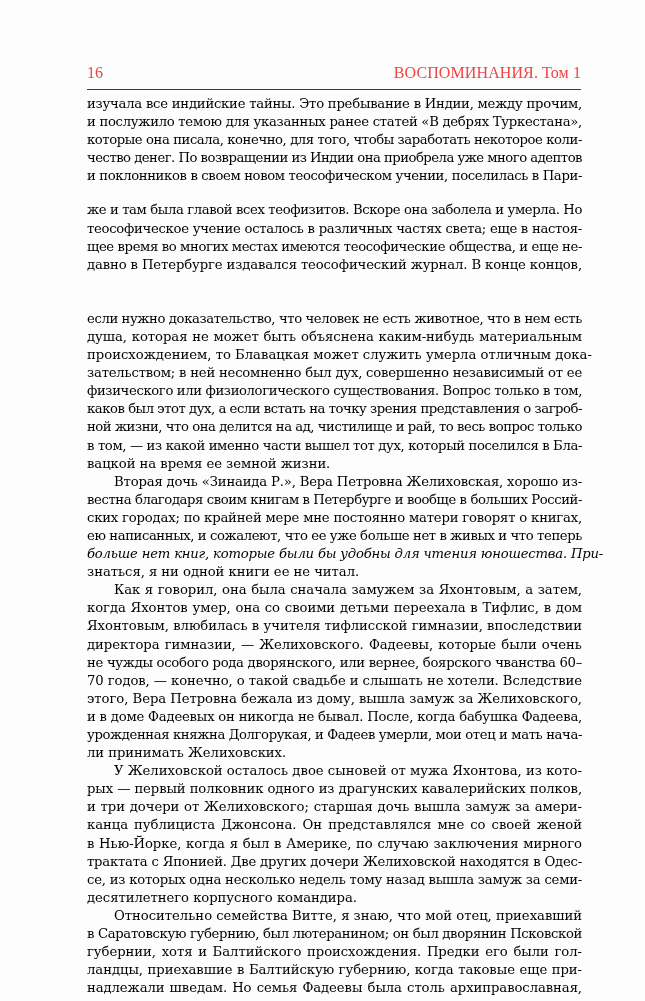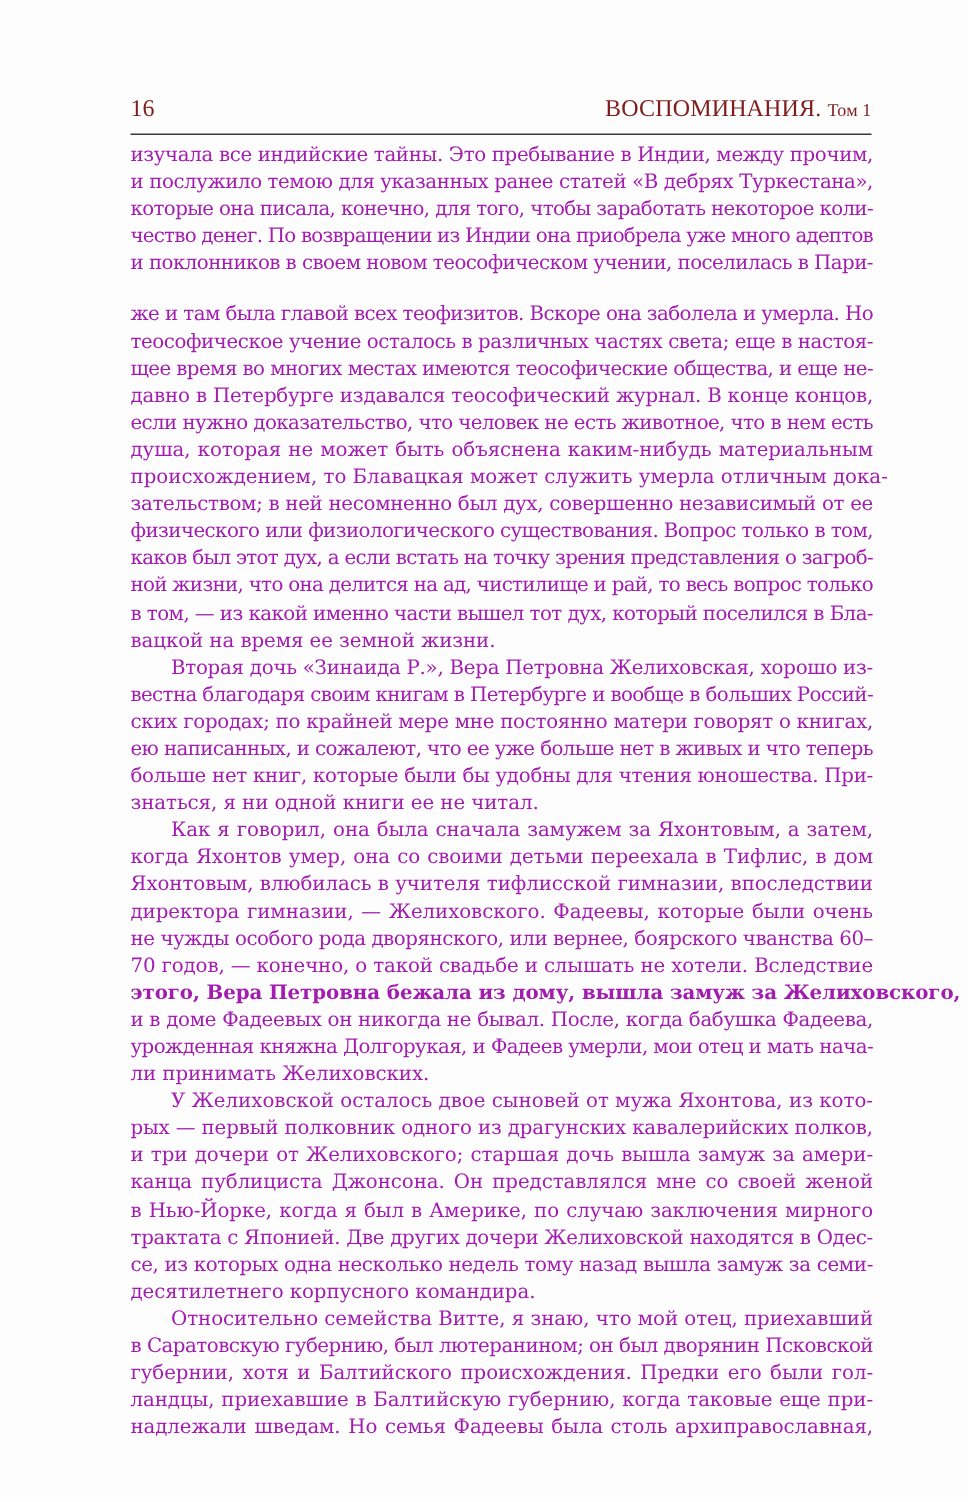--- a/index.html
+++ b/index.html
@@ -20,56 +20,56 @@
       height: 1001px;
       background: #fdfdfd;
     }
     .running-head {
       position: absolute;
       left: 87px;
       top: 63px;
       width: 494px;
       height: 22px;
       font-family: "Liberation Serif", "DejaVu Serif", serif;
-      color: #7f1d1d;
+      color: #ef4444;
       font-size: 16px;
       line-height: 20px;
       text-align: center;
     }
     .page-number {
       position: absolute;
       left: 0;
       top: 0;
     }
     .book-title {
       position: absolute;
       right: 0;
       top: 0;
       letter-spacing: 0.1px;
     }
     .book-title .vol {
-      font-size: 12px;
+      font-size: 16px;
     }
     .head-rule {
       position: absolute;
       left: 87px;
       top: 89px;
       width: 494px;
       height: 1px;
       background: #3a3a3a;
     }
     .body-text {
       position: absolute;
       left: 87px;
       top: 95px;
       width: 495px;
       font-family: "DejaVu Serif", "Liberation Serif", serif;
       font-size: 13.2px;
       line-height: 18.1px;
-      color: #a21caf;
+      color: #000000;
       text-align: justify;
       letter-spacing: -0.05px;
     }
     .line {
       display: block;
       white-space: nowrap;
       text-align: justify;
       text-align-last: justify;
       height: 18.1px;
       overflow: visible;
@@ -98,48 +98,48 @@
     <div class="paragraph">
       <span class="line" style="letter-spacing: -0.229px;">изучала все индийские тайны. Это пребывание в Индии, между прочим,</span>
       <span class="line" style="letter-spacing: -0.276px;">и послужило темою для указанных ранее статей «В дебрях Туркестана»,</span>
       <span class="line" style="letter-spacing: -0.416px;">которые она писала, конечно, для того, чтобы заработать некоторое коли-</span>
       <span class="line" style="letter-spacing: -0.507px;">чество денег. По возвращении из Индии она приобрела уже много адептов</span>
       <span class="line" style="letter-spacing: -0.359px;">и поклонников в своем новом теософическом учении, поселилась в Пари-</span>
       <span class="line" style="letter-spacing: -0.383px; margin-top: 16px;">же и там была главой всех теофизитов. Вскоре она заболела и умерла. Но</span>
       <span class="line" style="letter-spacing: -0.279px;">теософическое учение осталось в различных частях света; еще в настоя-</span>
       <span class="line" style="letter-spacing: -0.381px;">щее время во многих местах имеются теософические общества, и еще не-</span>
       <span class="line" style="letter-spacing: -0.119px;">давно в Петербурге издавался теософический журнал. В конце концов,</span>
-      <span class="line" style="letter-spacing: -0.39px;">если нужно доказательство, что человек не есть животное, что в нем есть</span>
+      <span class="line" style="letter-spacing: -0.39px; margin-top: 36px;">если нужно доказательство, что человек не есть животное, что в нем есть</span>
       <span class="line">душа, которая не может быть объяснена каким-нибудь материальным</span>
       <span class="line" style="letter-spacing: -0.009px;">происхождением, то Блавацкая может служить умерла отличным дока-</span>
       <span class="line" style="letter-spacing: -0.203px;">зательством; в ней несомненно был дух, совершенно независимый от ее</span>
       <span class="line" style="letter-spacing: -0.371px;">физического или физиологического существования. Вопрос только в том,</span>
       <span class="line" style="letter-spacing: -0.462px;">каков был этот дух, а если встать на точку зрения представления о загроб-</span>
       <span class="line" style="letter-spacing: -0.452px;">ной жизни, что она делится на ад, чистилище и рай, то весь вопрос только</span>
       <span class="line" style="letter-spacing: -0.369px;">в том, — из какой именно части вышел тот дух, который поселился в Бла-</span>
       <span class="line last">вацкой на время ее земной жизни.</span>
     </div>
 
     <div class="paragraph">
       <span class="line indent" style="letter-spacing: -0.17px;">Вторая дочь «Зинаида Р.», Вера Петровна Желиховская, хорошо из-</span>
       <span class="line" style="letter-spacing: -0.407px;">вестна благодаря своим книгам в Петербурге и вообще в больших Россий-</span>
       <span class="line" style="letter-spacing: -0.185px;">ских городах; по крайней мере мне постоянно матери говорят о книгах,</span>
       <span class="line" style="letter-spacing: -0.401px;">ею написанных, и сожалеют, что ее уже больше нет в живых и что теперь</span>
-      <span class="line" style="letter-spacing: -0.192px;">больше нет книг, которые были бы удобны для чтения юношества. При-</span>
+      <span class="line" style="letter-spacing: -0.192px; font-style: italic;">больше нет книг, которые были бы удобны для чтения юношества. При-</span>
       <span class="line last">знаться, я ни одной книги ее не читал.</span>
     </div>
 
     <div class="paragraph">
       <span class="line indent">Как я говорил, она была сначала замужем за Яхонтовым, а затем,</span>
       <span class="line">когда Яхонтов умер, она со своими детьми переехала в Тифлис, в дом</span>
       <span class="line">Яхонтовым, влюбилась в учителя тифлисской гимназии, впоследствии</span>
       <span class="line">директора гимназии, — Желиховского. Фадеевы, которые были очень</span>
       <span class="line" style="letter-spacing: -0.289px;">не чужды особого рода дворянского, или вернее, боярского чванства 60–</span>
       <span class="line" style="letter-spacing: -0.088px;">70 годов, — конечно, о такой свадьбе и слышать не хотели. Вследствие</span>
-      <span class="line" style="letter-spacing: -0.052px; font-weight: bold;">этого, Вера Петровна бежала из дому, вышла замуж за Желиховского,</span>
+      <span class="line" style="letter-spacing: -0.052px;">этого, Вера Петровна бежала из дому, вышла замуж за Желиховского,</span>
       <span class="line" style="letter-spacing: -0.202px;">и в доме Фадеевых он никогда не бывал. После, когда бабушка Фадеева,</span>
       <span class="line" style="letter-spacing: -0.378px;">урожденная княжна Долгорукая, и Фадеев умерли, мои отец и мать нача-</span>
       <span class="line last">ли принимать Желиховских.</span>
     </div>
 
     <div class="paragraph">
       <span class="line indent" style="letter-spacing: -0.002px;">У Желиховской осталось двое сыновей от мужа Яхонтова, из кото-</span>
       <span class="line" style="letter-spacing: -0.094px;">рых — первый полковник одного из драгунских кавалерийских полков,</span>
       <span class="line">и три дочери от Желиховского; старшая дочь вышла замуж за амери-</span>
       <span class="line">канца публициста Джонсона. Он представлялся мне со своей женой</span>

